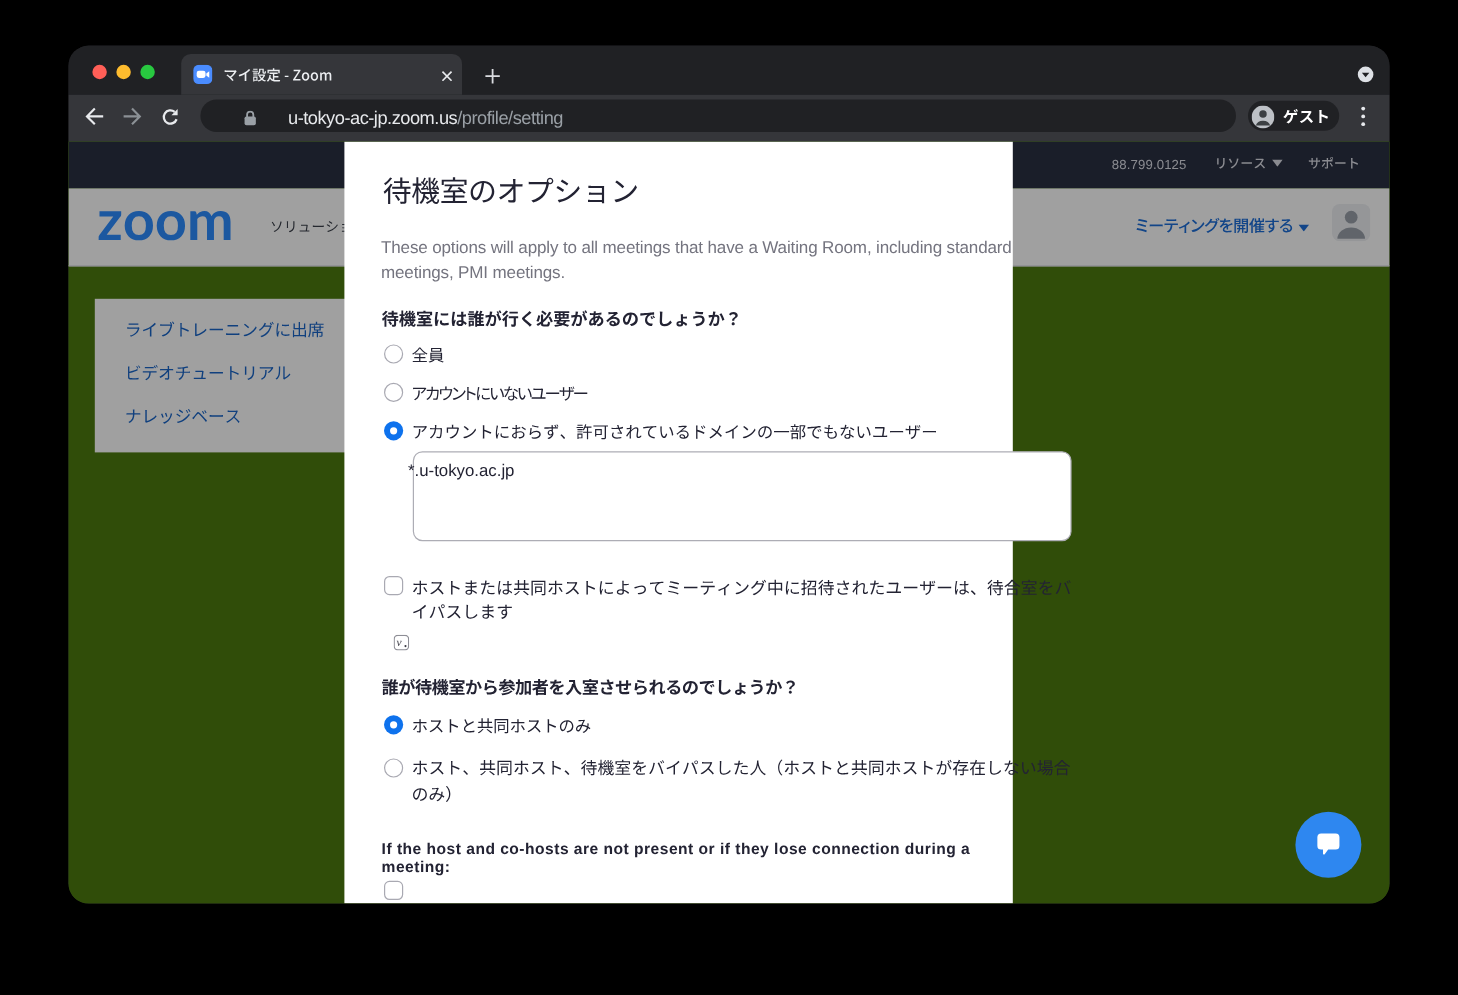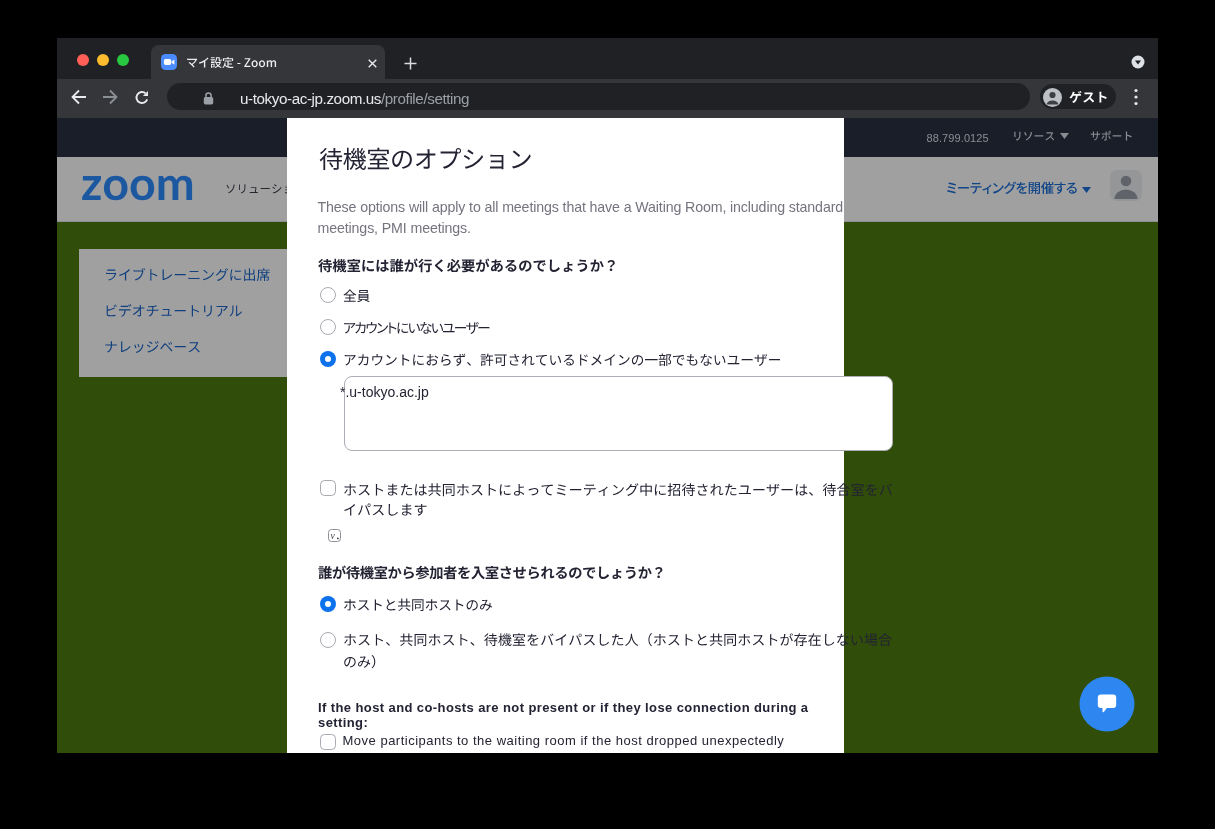--- a/index.html
+++ b/index.html
@@ -1,17 +1,17 @@
 <!DOCTYPE html>
 <html><head><meta charset="utf-8"><style>
 *{margin:0;padding:0;box-sizing:border-box}
 html,body{width:1215px;height:829px;background:#000;font-family:"Liberation Sans",sans-serif;overflow:hidden}
 .abs{position:absolute}
 </style></head><body>
-<div class="abs" style="left:57px;top:38px;width:1101px;height:715px;border-radius:0;overflow:hidden;background:#202124">
+<div class="abs" style="left:57px;top:38px;width:1101px;height:715px;border-radius:17px;overflow:hidden;background:#202124">
 
 <div class="abs" style="left:0;top:0;width:1101px;height:41px;background:#202124">
 <div class="abs" style="left:20px;top:16px;width:12px;height:12px;border-radius:50%;background:#ff5f57"></div>
 <div class="abs" style="left:40px;top:16px;width:12px;height:12px;border-radius:50%;background:#febc2e"></div>
 <div class="abs" style="left:60px;top:16px;width:12px;height:12px;border-radius:50%;background:#28c840"></div>
 <div class="abs" style="left:94px;top:7px;width:234px;height:34px;background:#35363a;border-radius:8px 8px 0 0"></div>
 <svg class="abs" style="left:104px;top:16px" width="16" height="16" viewBox="0 0 16 16">
 <rect width="16" height="16" rx="4.6" fill="#4a8cff"></rect>
 <rect x="2.9" y="4.9" width="7.4" height="6" rx="1.9" fill="#fff"></rect>
 <path d="M10.9 7.2l2.5-1.8v5.4l-2.5-1.8z" fill="#fff"></path>
@@ -146,21 +146,20 @@
 <svg style="position:absolute;left:56px;top:476.5px" width="152" height="20" viewBox="0 0 152 20">
           <path transform="translate(0,15)" fill="#232333" d="M4.7 -5.2 3.7 -5.7C3.2 -4.6 2 -2.9 1.1 -2.1L2.1 -1.5C2.8 -2.3 4.1 -4 4.7 -5.2ZM10.4 -5.7 9.5 -5.2C10.2 -4.3 11.2 -2.6 11.8 -1.5L12.8 -2.1C12.2 -3.1 11.2 -4.8 10.4 -5.7ZM1.5 -8.4V-7.3C1.9 -7.3 2.3 -7.3 2.7 -7.3H6.5V-7.2C6.5 -6.6 6.5 -1.9 6.5 -1.2C6.5 -0.8 6.3 -0.6 6 -0.6C5.6 -0.6 5 -0.7 4.4 -0.8L4.5 0.3C5.1 0.4 5.9 0.4 6.4 0.4C7.3 0.4 7.6 0 7.6 -0.7C7.6 -1.7 7.6 -6.1 7.6 -7.2V-7.3H11.2C11.6 -7.3 12 -7.3 12.4 -7.3V-8.4C12 -8.4 11.6 -8.4 11.2 -8.4H7.6V-9.8C7.6 -10.1 7.7 -10.5 7.7 -10.7H6.4C6.5 -10.5 6.5 -10.1 6.5 -9.8V-8.4H2.7C2.3 -8.4 1.9 -8.4 1.5 -8.4Z M24.6 -9.2 23.9 -9.7C23.6 -9.6 23.3 -9.6 22.8 -9.6C22.3 -9.6 18.1 -9.6 17.5 -9.6C17.1 -9.6 16.4 -9.6 16.2 -9.7V-8.4C16.3 -8.4 17.1 -8.5 17.5 -8.5C18 -8.5 22.4 -8.5 22.9 -8.5C22.5 -7.4 21.5 -5.7 20.6 -4.7C19.2 -3.1 17.2 -1.5 15 -0.6L15.8 0.3C17.9 -0.6 19.7 -2.1 21.2 -3.7C22.6 -2.5 24 -0.8 25 0.4L25.9 -0.5C25 -1.5 23.4 -3.3 21.9 -4.5C22.9 -5.8 23.8 -7.4 24.2 -8.6C24.3 -8.8 24.5 -9.1 24.6 -9.2Z M31.8 -1.2C31.8 -0.7 31.8 -0 31.7 0.4H33.0C33 -0 33 -0.8 33 -1.2L33 -5.7C34.5 -5.2 36.8 -4.3 38.3 -3.5L38.8 -4.7C37.4 -5.4 34.8 -6.4 33 -6.9V-9.2C33 -9.6 33 -10.2 33 -10.6H31.7C31.8 -10.2 31.8 -9.6 31.8 -9.2C31.8 -8 31.8 -2 31.8 -1.2Z M45 -10.7 43.9 -10.2C44.6 -8.7 45.3 -7.1 45.9 -6.0C44.5 -5 43.6 -3.8 43.6 -2.4C43.6 -0.4 45.4 0.4 48 0.4C49.7 0.4 51.3 0.2 52.3 0.0V-1.2C51.3 -0.9 49.4 -0.7 47.9 -0.7C45.8 -0.7 44.7 -1.4 44.7 -2.6C44.7 -3.6 45.5 -4.5 46.7 -5.3C48.1 -6.2 50 -7.1 50.9 -7.6C51.3 -7.8 51.6 -8 52 -8.2L51.3 -9.2C51.1 -8.9 50.8 -8.7 50.4 -8.5C49.6 -8.1 48.1 -7.4 46.9 -6.6C46.3 -7.7 45.6 -9.2 45 -10.7Z M62.4 -2.1C63.7 -1.1 65.4 0.3 66.2 1.1L67.2 0.5C66.3 -0.4 64.6 -1.7 63.3 -2.6ZM58.9 -2.6C58.1 -1.5 56.6 -0.3 55.2 0.4C55.5 0.6 55.9 0.9 56.1 1.1C57.4 0.3 59 -1 60 -2.2ZM55.6 -8.6V-7.6H58.2V-4.4H55.1V-3.4H67.5V-4.4H64.3V-7.6H67.0V-8.6H64.3V-11.4H63.2V-8.6H59.3V-11.4H58.2V-8.6ZM59.3 -4.4V-7.6H63.2V-4.4Z M71.4 -8.4V-7.5H78.4V-8.4ZM73 -5.2H76.7V-2.6H73.0ZM72.1 -6.1V-0.7H73.0V-1.7H77.6V-6.1ZM69.2 -10.8V1.1H70.2V-9.8H79.5V-0.2C79.5 0 79.4 0.1 79.2 0.1C78.9 0.1 78.2 0.1 77.3 0.1C77.5 0.4 77.6 0.8 77.7 1.1C78.8 1.1 79.5 1.1 79.9 0.9C80.4 0.8 80.5 0.4 80.5 -0.2V-10.8Z M86.3 -5.2 85.3 -5.7C84.8 -4.6 83.6 -2.9 82.7 -2.1L83.7 -1.5C84.4 -2.3 85.7 -4 86.3 -5.2ZM92 -5.7 91.1 -5.2C91.8 -4.3 92.8 -2.6 93.4 -1.5L94.4 -2.1C93.8 -3.1 92.8 -4.8 92 -5.7ZM83.1 -8.4V-7.3C83.5 -7.3 83.9 -7.3 84.3 -7.3H88.1V-7.2C88.1 -6.6 88.1 -1.9 88.1 -1.2C88.1 -0.8 87.9 -0.6 87.6 -0.6C87.2 -0.6 86.6 -0.7 86 -0.8L86.1 0.3C86.7 0.4 87.5 0.4 88 0.4C88.9 0.4 89.2 0 89.2 -0.7C89.2 -1.7 89.2 -6.1 89.2 -7.2V-7.3H92.8C93.2 -7.3 93.6 -7.3 94 -7.3V-8.4C93.6 -8.4 93.2 -8.4 92.8 -8.4H89.2V-9.8C89.2 -10.1 89.3 -10.5 89.3 -10.7H88.0C88.1 -10.5 88.1 -10.1 88.1 -9.8V-8.4H84.3C83.9 -8.4 83.5 -8.4 83.1 -8.4Z M106.2 -9.2 105.5 -9.7C105.2 -9.6 104.9 -9.6 104.4 -9.6C103.9 -9.6 99.7 -9.6 99.1 -9.6C98.7 -9.6 98 -9.6 97.8 -9.7V-8.4C97.9 -8.4 98.7 -8.5 99.1 -8.5C99.6 -8.5 104 -8.5 104.5 -8.5C104.1 -7.4 103.1 -5.7 102.2 -4.7C100.8 -3.1 98.8 -1.5 96.6 -0.6L97.4 0.3C99.5 -0.6 101.3 -2.1 102.8 -3.7C104.2 -2.5 105.6 -0.8 106.6 0.4L107.5 -0.5C106.6 -1.5 105 -3.3 103.5 -4.5C104.5 -5.8 105.4 -7.4 105.8 -8.6C105.9 -8.8 106.1 -9.1 106.2 -9.2Z M113.4 -1.2C113.4 -0.7 113.4 -0 113.3 0.4H114.6C114.6 -0 114.6 -0.8 114.6 -1.2L114.6 -5.7C116.1 -5.2 118.4 -4.3 119.9 -3.5L120.4 -4.7C119 -5.4 116.4 -6.4 114.6 -6.9V-9.2C114.6 -9.6 114.6 -10.2 114.6 -10.6H113.3C113.4 -10.2 113.4 -9.6 113.4 -9.2C113.4 -8 113.4 -2 113.4 -1.2Z M128.9 -8.8C128.8 -7.5 128.5 -6.2 128.2 -5.1C127.5 -2.8 126.7 -1.9 126.1 -1.9C125.5 -1.9 124.7 -2.6 124.7 -4.4C124.7 -6.2 126.3 -8.5 128.9 -8.8ZM130.1 -8.8C132.4 -8.6 133.7 -6.9 133.7 -4.8C133.7 -2.5 132 -1.2 130.2 -0.8C129.9 -0.7 129.5 -0.6 129.1 -0.6L129.7 0.4C132.9 0 134.8 -1.9 134.8 -4.8C134.8 -7.6 132.8 -9.8 129.6 -9.8C126.2 -9.8 123.6 -7.2 123.6 -4.3C123.6 -2 124.8 -0.6 126 -0.6C127.3 -0.6 128.4 -2 129.2 -4.9C129.6 -6.1 129.9 -7.5 130.1 -8.8Z M147.6 -7 146.5 -7.2C146.5 -6.8 146.5 -6.3 146.5 -5.9C146.5 -5.6 146.5 -5.2 146.4 -4.9C145.3 -5.4 144 -5.8 142.6 -6.0C143.2 -7.3 143.8 -8.7 144.2 -9.3C144.3 -9.4 144.4 -9.6 144.5 -9.7L143.9 -10.3C143.7 -10.2 143.4 -10.2 143.2 -10.1C142.6 -10.1 140.8 -10 140.1 -10.0C139.8 -10 139.4 -10 139.1 -10.0L139.1 -8.9C139.4 -9 139.8 -9 140.1 -9.0C140.8 -9.1 142.4 -9.1 143 -9.2C142.5 -8.3 142 -7.1 141.5 -6.0C138.8 -6 137 -4.4 137 -2.4C137 -1.2 137.8 -0.5 138.8 -0.5C139.5 -0.5 140 -0.8 140.5 -1.5C141 -2.2 141.7 -3.8 142.2 -5.1C143.6 -4.9 145 -4.4 146.1 -3.8C145.7 -2.3 144.7 -0.8 142.5 0.1L143.5 0.8C145.4 -0.2 146.5 -1.5 147.1 -3.2C147.6 -2.9 148.1 -2.5 148.5 -2.2L149 -3.3C148.5 -3.7 148 -4 147.3 -4.4C147.5 -5.2 147.6 -6.1 147.6 -7.0ZM141.1 -5.1C140.6 -4 140.1 -2.7 139.6 -2.1C139.3 -1.7 139.1 -1.6 138.8 -1.6C138.4 -1.6 138 -1.9 138 -2.5C138 -3.7 139.1 -4.9 141.1 -5.1Z"></path>
         </svg>
 <div class="abs" style="left:33px;top:513.6px;width:16px;height:16px;border-radius:50%;border:1px solid #a9a9b2;background:#fff"></div>
 <svg style="position:absolute;left:56px;top:512.4px" width="552" height="20" viewBox="0 0 552 20">
           <path transform="translate(0,15)" fill="#232333" d="M4.8 -5.3 3.8 -5.8C3.3 -4.7 2.1 -3 1.1 -2.1L2.1 -1.5C2.9 -2.3 4.2 -4.1 4.8 -5.3ZM10.6 -5.8 9.7 -5.3C10.4 -4.4 11.5 -2.7 12 -1.6L13.1 -2.1C12.5 -3.1 11.4 -4.9 10.6 -5.8ZM1.6 -8.6V-7.4C1.9 -7.5 2.3 -7.5 2.8 -7.5H6.7V-7.4C6.7 -6.7 6.7 -1.9 6.7 -1.2C6.7 -0.8 6.5 -0.6 6.1 -0.6C5.7 -0.6 5.1 -0.7 4.5 -0.8L4.6 0.3C5.2 0.4 6 0.4 6.6 0.4C7.4 0.4 7.8 0 7.8 -0.7C7.8 -1.7 7.8 -6.2 7.8 -7.4V-7.5H11.5C11.8 -7.5 12.2 -7.5 12.6 -7.4V-8.6C12.3 -8.6 11.8 -8.5 11.5 -8.5H7.8V-10.0C7.8 -10.3 7.8 -10.8 7.9 -11.0H6.6C6.6 -10.8 6.7 -10.3 6.7 -10.0V-8.5H2.8C2.3 -8.5 2 -8.6 1.6 -8.6Z M25.3 -9.4 24.6 -9.9C24.3 -9.8 24 -9.8 23.5 -9.8C23 -9.8 18.7 -9.8 18.1 -9.8C17.7 -9.8 16.9 -9.9 16.7 -9.9V-8.6C16.9 -8.6 17.6 -8.7 18.1 -8.7C18.6 -8.7 23.1 -8.7 23.6 -8.7C23.2 -7.5 22.2 -5.9 21.2 -4.8C19.8 -3.2 17.7 -1.5 15.5 -0.6L16.4 0.3C18.4 -0.6 20.3 -2.2 21.8 -3.8C23.3 -2.5 24.7 -0.9 25.7 0.4L26.7 -0.5C25.8 -1.6 24 -3.4 22.6 -4.6C23.6 -5.9 24.5 -7.5 24.9 -8.8C25 -8.9 25.2 -9.3 25.3 -9.4Z M32.9 -1.2C32.9 -0.7 32.9 -0 32.8 0.4H34.1C34.1 -0 34.1 -0.8 34.1 -1.2L34 -5.9C35.6 -5.4 38 -4.4 39.5 -3.6L40 -4.8C38.5 -5.5 35.9 -6.5 34 -7.1V-9.4C34 -9.8 34.1 -10.4 34.1 -10.8H32.8C32.9 -10.4 32.9 -9.8 32.9 -9.4C32.9 -8.2 32.9 -2 32.9 -1.2Z M46.1 0.8 47 -0.0C46.1 -1.1 44.9 -2.3 43.9 -3.1L43 -2.3C44 -1.5 45.2 -0.3 46.1 0.8Z M64.5 -2.1C65.9 -1.1 67.6 0.3 68.4 1.1L69.4 0.5C68.5 -0.4 66.8 -1.7 65.5 -2.6ZM60.9 -2.6C60.1 -1.6 58.6 -0.4 57.2 0.4C57.4 0.6 57.8 0.9 58 1.1C59.4 0.3 61 -1 62 -2.2ZM57.6 -8.8V-7.8H60.2V-4.5H57.0V-3.4H69.7V-4.5H66.4V-7.8H69.2V-8.8H66.4V-11.6H65.3V-8.8H61.3V-11.6H60.2V-8.8ZM61.3 -4.5V-7.8H65.3V-4.5Z M73.9 -8.6V-7.7H81.0V-8.6ZM75.6 -5.3H79.2V-2.6H75.6ZM74.6 -6.2V-0.7H75.6V-1.7H80.2V-6.2ZM71.6 -11.0V1.1H72.7V-10.0H82.2V-0.2C82.2 0 82.1 0.1 81.8 0.1C81.6 0.1 80.8 0.1 79.9 0.1C80.1 0.4 80.2 0.9 80.3 1.1C81.5 1.1 82.2 1.1 82.6 0.9C83 0.8 83.2 0.4 83.2 -0.2V-11.0Z M89.3 -5.3 88.3 -5.8C87.7 -4.7 86.6 -3 85.6 -2.1L86.6 -1.5C87.4 -2.3 88.7 -4.1 89.3 -5.3ZM95.1 -5.8 94.2 -5.3C94.9 -4.4 96 -2.7 96.5 -1.6L97.5 -2.1C97 -3.1 95.9 -4.9 95.1 -5.8ZM86 -8.6V-7.4C86.4 -7.5 86.8 -7.5 87.3 -7.5H91.1V-7.4C91.1 -6.7 91.1 -1.9 91.1 -1.2C91.1 -0.8 91 -0.6 90.6 -0.6C90.2 -0.6 89.6 -0.7 89 -0.8L89.1 0.3C89.6 0.4 90.5 0.4 91.1 0.4C91.9 0.4 92.3 0 92.3 -0.7C92.3 -1.7 92.3 -6.2 92.3 -7.4V-7.5H96.0C96.3 -7.5 96.7 -7.5 97.1 -7.4V-8.6C96.8 -8.6 96.3 -8.5 96 -8.5H92.3V-10.0C92.3 -10.3 92.3 -10.8 92.3 -11.0H91.0C91.1 -10.8 91.1 -10.3 91.1 -10.0V-8.5H87.2C86.8 -8.5 86.4 -8.6 86 -8.6Z M109.8 -9.4 109 -9.9C108.8 -9.8 108.5 -9.8 108 -9.8C107.5 -9.8 103.2 -9.8 102.6 -9.8C102.2 -9.8 101.4 -9.9 101.2 -9.9V-8.6C101.3 -8.6 102.1 -8.7 102.6 -8.7C103.1 -8.7 107.5 -8.7 108.1 -8.7C107.7 -7.5 106.7 -5.9 105.7 -4.8C104.3 -3.2 102.2 -1.5 100 -0.6L100.9 0.3C102.9 -0.6 104.8 -2.2 106.3 -3.8C107.7 -2.5 109.2 -0.9 110.2 0.4L111.1 -0.5C110.2 -1.6 108.5 -3.4 107.1 -4.6C108.1 -5.9 108.9 -7.5 109.4 -8.8C109.5 -8.9 109.7 -9.3 109.8 -9.4Z M117.4 -1.2C117.4 -0.7 117.3 -0 117.3 0.4H118.6C118.6 -0 118.5 -0.8 118.5 -1.2L118.5 -5.9C120.1 -5.4 122.5 -4.4 124 -3.6L124.5 -4.8C123 -5.5 120.4 -6.5 118.5 -7.1V-9.4C118.5 -9.8 118.6 -10.4 118.6 -10.8H117.2C117.3 -10.4 117.4 -9.8 117.4 -9.4C117.4 -8.2 117.4 -2 117.4 -1.2Z M130.5 0.8 131.5 -0.0C130.6 -1.1 129.4 -2.3 128.4 -3.1L127.4 -2.3C128.4 -1.5 129.6 -0.3 130.5 0.8Z M146.6 -2.9C147.3 -2.1 148 -1.1 148.3 -0.4L149.2 -0.9C148.9 -1.6 148.1 -2.6 147.5 -3.3ZM144.4 -11.7C143.8 -10.7 142.5 -9.6 141.4 -8.8C141.6 -8.6 141.9 -8.2 142 -8.0C143.2 -8.8 144.5 -10.1 145.4 -11.3ZM149.3 -11.7V-9.9H146.2V-9.0H149.3V-7.2H145.4V-6.2H151.3V-4.7H145.5V-3.7H151.3V-0.2C151.3 0 151.2 0.1 151 0.1C150.7 0.1 150 0.1 149.1 0.1C149.3 0.4 149.4 0.8 149.5 1.1C150.6 1.1 151.3 1.1 151.7 0.9C152.2 0.8 152.3 0.5 152.3 -0.2V-3.7H154.2V-4.7H152.3V-6.2H154.3V-7.2H150.3V-9.0H153.5V-9.9H150.3V-11.7ZM144.6 -8.6C143.8 -7.2 142.5 -5.8 141.2 -4.8C141.4 -4.6 141.7 -4 141.8 -3.8C142.3 -4.2 142.9 -4.8 143.4 -5.3V1.1H144.4V-6.6C144.8 -7.1 145.2 -7.7 145.5 -8.3Z M157.4 -11.8V-8.7H155.6V-7.7H157.3C156.9 -5.8 156.1 -3.6 155.3 -2.5C155.5 -2.2 155.7 -1.8 155.8 -1.6C156.4 -2.5 157 -3.9 157.4 -5.4V1.1H158.3V-5.9C158.7 -5.2 159.1 -4.4 159.3 -3.9L159.8 -4.5V-3.7H160.8C160.6 -2.1 160.2 -0.5 159 0.4C159.2 0.5 159.5 0.9 159.6 1.1C160.6 0.3 161.2 -0.8 161.4 -2.0C162 -1.6 162.6 -1.2 163 -0.8L163.6 -1.6C163.1 -1.9 162.3 -2.5 161.6 -2.9L161.7 -3.7H163.9C164.1 -2.7 164.3 -1.8 164.6 -1.1C163.9 -0.5 163 0.1 162 0.4C162.2 0.6 162.4 0.9 162.6 1.1C163.4 0.7 164.3 0.3 165 -0.3C165.5 0.6 166.2 1.1 167 1.1C168 1.1 168.3 0.7 168.5 -0.9C168.2 -1 167.9 -1.2 167.7 -1.4C167.6 -0.1 167.5 0.2 167.1 0.2C166.6 0.2 166.1 -0.2 165.7 -0.9C166.4 -1.6 166.9 -2.3 167.4 -3.2L166.4 -3.5C166.2 -2.9 165.8 -2.3 165.3 -1.8C165.1 -2.4 165 -3 164.8 -3.7H168.3V-4.6H167.1L167.4 -4.9C167.1 -5.2 166.4 -5.6 165.9 -5.9L165.4 -5.4C165.8 -5.2 166.3 -4.9 166.6 -4.6H164.7C164.4 -6.6 164.2 -9 164.2 -11.7H163.3C163.3 -9.1 163.4 -6.7 163.8 -4.6H159.8L159.9 -4.7C159.7 -5.1 158.7 -6.7 158.3 -7.1V-7.7H159.9V-8.7H158.3V-11.8ZM167.1 -10.2C166.9 -9.7 166.6 -9.2 166.2 -8.6C166.1 -8.8 165.8 -9 165.6 -9.2C166 -9.8 166.4 -10.6 166.8 -11.3L165.9 -11.6C165.7 -11 165.4 -10.2 165.1 -9.6L164.8 -9.9L164.3 -9.3C164.8 -8.9 165.5 -8.3 165.8 -7.9C165.5 -7.4 165.2 -7 165 -6.7L164.5 -6.7L164.7 -5.8L167.6 -6.1C167.7 -5.9 167.7 -5.7 167.8 -5.5L168.5 -5.9C168.3 -6.4 168 -7.2 167.6 -7.9L166.9 -7.6C167.1 -7.4 167.2 -7.1 167.3 -6.8L165.9 -6.7C166.5 -7.6 167.3 -8.9 167.9 -9.9ZM162.4 -10.2C162.1 -9.7 161.8 -9.2 161.5 -8.6C161.3 -8.8 161.1 -9 160.9 -9.2C161.2 -9.8 161.7 -10.6 162 -11.3L161.2 -11.6C161 -11.1 160.7 -10.3 160.4 -9.6L160 -9.9L159.6 -9.3C160.1 -8.9 160.7 -8.3 161.1 -7.9C160.7 -7.4 160.4 -6.9 160.1 -6.5L159.6 -6.5L159.8 -5.7L162.6 -5.9L162.7 -5.4L163.4 -5.7C163.4 -6.3 163 -7.1 162.7 -7.8L162 -7.5C162.1 -7.3 162.3 -7 162.4 -6.7L161 -6.6C161.7 -7.5 162.5 -8.8 163.1 -9.9Z M177.6 -6.6C178 -6.3 178.5 -5.9 179 -5.5L173.9 -5.4C174.3 -6 174.8 -6.7 175.2 -7.4H180.7V-8.3H171.4V-7.4H174.0C173.6 -6.7 173.2 -6 172.8 -5.4L170.8 -5.3L170.9 -4.4L175.4 -4.5V-2.9H171.1V-2.0H175.4V-0.2H169.8V0.7H182.2V-0.2H176.5V-2.0H181.0V-2.9H176.5V-4.5L180 -4.7C180.3 -4.4 180.6 -4.1 180.8 -3.8L181.6 -4.4C180.9 -5.2 179.5 -6.3 178.3 -7.1ZM169.9 -10.7V-8.1H171.0V-9.7H181.0V-8.1H182.0V-10.7H176.5V-11.8H175.4V-10.7Z M195.4 -6.2 194.9 -7.2C194.5 -7 194.2 -6.9 193.8 -6.7C193.1 -6.3 192.2 -6 191.2 -5.5C191 -6.4 190.3 -6.8 189.4 -6.8C188.8 -6.8 188 -6.6 187.4 -6.3C187.9 -6.9 188.4 -7.7 188.7 -8.5C190.2 -8.5 191.9 -8.6 193.3 -8.8L193.3 -9.9C192 -9.6 190.5 -9.5 189.1 -9.5C189.3 -10.1 189.4 -10.7 189.5 -11.1L188.3 -11.2C188.3 -10.7 188.2 -10 188 -9.4L187.1 -9.4C186.4 -9.4 185.4 -9.5 184.7 -9.6V-8.5C185.5 -8.5 186.4 -8.4 187 -8.4H187.6C187.1 -7.3 186.1 -5.9 184.4 -4.1L185.3 -3.4C185.8 -4 186.2 -4.5 186.6 -4.9C187.2 -5.5 188.1 -5.9 189 -5.9C189.6 -5.9 190.1 -5.7 190.3 -5.1C188.6 -4.2 187 -3.2 187 -1.5C187 0.2 188.6 0.6 190.6 0.6C191.8 0.6 193.4 0.5 194.4 0.4L194.5 -0.7C193.2 -0.5 191.7 -0.4 190.6 -0.4C189.2 -0.4 188.1 -0.6 188.1 -1.7C188.1 -2.6 189 -3.3 190.3 -4.0C190.3 -3.3 190.3 -2.4 190.3 -1.8H191.3L191.3 -4.5C192.4 -5 193.4 -5.4 194.1 -5.7C194.5 -5.9 195 -6.1 195.4 -6.2Z M207.8 -10.9 207.1 -10.6C207.5 -10.1 207.9 -9.2 208.2 -8.7L209 -9.0C208.7 -9.6 208.2 -10.4 207.8 -10.9ZM209.4 -11.5 208.6 -11.2C209 -10.6 209.5 -9.8 209.8 -9.2L210.5 -9.6C210.3 -10.1 209.7 -11 209.4 -11.5ZM200.2 -4.2C199.7 -3 198.9 -1.6 198 -0.4L199.2 0.1C200 -1 200.7 -2.5 201.3 -3.8C201.9 -5.2 202.3 -7.3 202.5 -8.1C202.6 -8.4 202.7 -8.8 202.8 -9.1L201.5 -9.4C201.4 -7.8 200.8 -5.7 200.2 -4.2ZM207.1 -4.7C207.6 -3.2 208.3 -1.4 208.6 0.1L209.9 -0.3C209.5 -1.6 208.8 -3.7 208.2 -5.1C207.6 -6.6 206.7 -8.5 206.2 -9.5L205 -9.2C205.6 -8.1 206.5 -6.2 207.1 -4.7Z M212.4 -5.1 213 -4.0C214.9 -4.6 216.8 -5.4 218.3 -6.2V-1.1C218.3 -0.5 218.3 0.2 218.2 0.4H219.6C219.5 0.2 219.5 -0.5 219.5 -1.1V-7.0C220.9 -7.9 222.2 -9 223.3 -10.1L222.3 -11.0C221.4 -9.8 220 -8.6 218.5 -7.7C217 -6.7 214.8 -5.7 212.4 -5.1Z M236.2 -9.8C236.2 -10.3 236.6 -10.7 237.2 -10.7C237.7 -10.7 238.1 -10.3 238.1 -9.8C238.1 -9.3 237.7 -8.8 237.2 -8.8C236.6 -8.8 236.2 -9.3 236.2 -9.8ZM235.6 -9.8C235.6 -8.9 236.3 -8.2 237.2 -8.2C238 -8.2 238.7 -8.9 238.7 -9.8C238.7 -10.6 238 -11.3 237.2 -11.3C236.3 -11.3 235.6 -10.6 235.6 -9.8ZM228.3 -4.2C227.8 -3 227.1 -1.6 226.2 -0.4L227.4 0.1C228.2 -1 228.9 -2.5 229.4 -3.8C230 -5.2 230.5 -7.3 230.7 -8.1C230.8 -8.4 230.9 -8.8 231 -9.1L229.7 -9.4C229.5 -7.8 228.9 -5.7 228.3 -4.2ZM235.2 -4.7C235.8 -3.2 236.5 -1.4 236.8 0.1L238 -0.3C237.7 -1.6 236.9 -3.7 236.4 -5.1C235.8 -6.6 234.9 -8.5 234.3 -9.5L233.2 -9.2C233.8 -8.1 234.7 -6.2 235.2 -4.7Z M250.6 -9.4 249.8 -9.9C249.6 -9.8 249.3 -9.8 248.8 -9.8C248.3 -9.8 244 -9.8 243.4 -9.8C243 -9.8 242.2 -9.9 242 -9.9V-8.6C242.1 -8.6 242.9 -8.7 243.4 -8.7C243.9 -8.7 248.3 -8.7 248.9 -8.7C248.5 -7.5 247.5 -5.9 246.5 -4.8C245.1 -3.2 243 -1.5 240.8 -0.6L241.7 0.3C243.7 -0.6 245.6 -2.2 247.1 -3.8C248.5 -2.5 250 -0.9 251 0.4L251.9 -0.5C251 -1.6 249.3 -3.4 247.9 -4.6C248.9 -5.9 249.7 -7.5 250.2 -8.8C250.3 -8.9 250.5 -9.3 250.6 -9.4Z M258.2 -10.9 256.8 -10.9C256.9 -10.5 256.9 -10 256.9 -9.5C256.9 -8 256.8 -4.5 256.8 -2.4C256.8 -0.1 258.1 0.7 260.2 0.7C263.2 0.7 265 -1.1 266 -2.4L265.2 -3.3C264.2 -1.9 262.8 -0.4 260.2 -0.4C258.9 -0.4 257.9 -1 257.9 -2.5C257.9 -4.6 258 -7.9 258.1 -9.5C258.1 -10 258.1 -10.4 258.2 -10.9Z M275 -6.7V-5.7C275.9 -5.8 276.8 -5.9 277.6 -5.9C278.5 -5.9 279.3 -5.8 280 -5.7L280 -6.7C279.3 -6.8 278.4 -6.9 277.6 -6.9C276.7 -6.9 275.8 -6.8 275 -6.7ZM275.3 -3.3 274.3 -3.4C274.2 -2.9 274.1 -2.3 274.1 -1.8C274.1 -0.4 275.3 0.3 277.5 0.3C278.5 0.3 279.4 0.2 280.2 0.1L280.2 -1.1C279.4 -0.9 278.4 -0.8 277.5 -0.8C275.5 -0.8 275.1 -1.4 275.1 -2.1C275.1 -2.5 275.2 -2.9 275.3 -3.3ZM270.6 -8.7C270.1 -8.7 269.6 -8.7 268.9 -8.8L269 -7.7C269.5 -7.7 270 -7.6 270.6 -7.6C271 -7.6 271.4 -7.6 271.9 -7.7C271.8 -7.2 271.7 -6.6 271.5 -6.2C271 -4.2 270 -1.4 269.2 0.1L270.4 0.5C271.1 -1 272.1 -3.9 272.6 -5.9C272.8 -6.5 272.9 -7.2 273 -7.8C274 -7.9 275 -8.1 275.9 -8.3V-9.4C275.1 -9.1 274.2 -9 273.3 -8.9L273.5 -9.9C273.5 -10.2 273.6 -10.7 273.7 -11.0L272.4 -11.1C272.4 -10.8 272.4 -10.4 272.3 -10.0C272.3 -9.7 272.2 -9.2 272.1 -8.8C271.6 -8.7 271.1 -8.7 270.6 -8.7Z M287.9 -11.3C287.8 -9.5 287.8 -2.7 282.1 0.2C282.4 0.4 282.7 0.7 282.9 1.0C286.5 -0.9 287.9 -4.3 288.5 -7.2C289.2 -4.3 290.8 -0.7 294.4 1.0C294.6 0.7 294.9 0.4 295.2 0.1C289.9 -2.3 289.1 -8.9 289 -10.7L289 -11.3Z M305.4 -5.3C305.4 -2.6 306.5 -0.4 308.2 1.3L309 0.9C307.4 -0.8 306.4 -2.8 306.4 -5.3C306.4 -7.8 307.4 -9.9 309 -11.6L308.2 -12.0C306.5 -10.3 305.4 -8.1 305.4 -5.3Z M314.5 -5.3 313.6 -5.8C313 -4.7 311.8 -3 310.9 -2.1L311.9 -1.5C312.7 -2.3 314 -4.1 314.5 -5.3ZM320.4 -5.8 319.4 -5.3C320.2 -4.4 321.2 -2.7 321.8 -1.6L322.8 -2.1C322.3 -3.1 321.2 -4.9 320.4 -5.8ZM311.3 -8.6V-7.4C311.7 -7.5 312.1 -7.5 312.5 -7.5H316.4V-7.4C316.4 -6.7 316.4 -1.9 316.4 -1.2C316.4 -0.8 316.2 -0.6 315.9 -0.6C315.5 -0.6 314.9 -0.7 314.3 -0.8L314.4 0.3C314.9 0.4 315.8 0.4 316.3 0.4C317.2 0.4 317.5 0 317.5 -0.7C317.5 -1.7 317.5 -6.2 317.5 -7.4V-7.5H321.3C321.6 -7.5 322 -7.5 322.4 -7.4V-8.6C322 -8.6 321.6 -8.5 321.2 -8.5H317.5V-10.0C317.5 -10.3 317.6 -10.8 317.6 -11.0H316.3C316.4 -10.8 316.4 -10.3 316.4 -10.0V-8.5H312.5C312.1 -8.5 311.7 -8.6 311.3 -8.6Z M335 -9.4 334.3 -9.9C334.1 -9.8 333.7 -9.8 333.3 -9.8C332.8 -9.8 328.4 -9.8 327.9 -9.8C327.5 -9.8 326.7 -9.9 326.5 -9.9V-8.6C326.6 -8.6 327.4 -8.7 327.9 -8.7C328.4 -8.7 332.8 -8.7 333.3 -8.7C333 -7.5 332 -5.9 331 -4.8C329.6 -3.2 327.5 -1.5 325.2 -0.6L326.1 0.3C328.2 -0.6 330.1 -2.2 331.6 -3.8C333 -2.5 334.5 -0.9 335.4 0.4L336.4 -0.5C335.5 -1.6 333.8 -3.4 332.3 -4.6C333.3 -5.9 334.2 -7.5 334.7 -8.8C334.8 -8.9 335 -9.3 335 -9.4Z M342.6 -1.2C342.6 -0.7 342.6 -0 342.5 0.4H343.9C343.8 -0 343.8 -0.8 343.8 -1.2L343.8 -5.9C345.4 -5.4 347.8 -4.4 349.3 -3.6L349.8 -4.8C348.3 -5.5 345.6 -6.5 343.8 -7.1V-9.4C343.8 -9.8 343.9 -10.4 343.9 -10.8H342.5C342.6 -10.4 342.6 -9.8 342.6 -9.4C342.6 -8.2 342.6 -2 342.6 -1.2Z M356.3 -10.9 355.2 -10.4C355.9 -8.9 356.6 -7.3 357.2 -6.1C355.7 -5.1 354.8 -3.9 354.8 -2.5C354.8 -0.4 356.7 0.4 359.4 0.4C361.1 0.4 362.7 0.2 363.8 0.0V-1.2C362.7 -0.9 360.8 -0.7 359.3 -0.7C357.1 -0.7 356 -1.5 356 -2.6C356 -3.7 356.8 -4.6 358.1 -5.4C359.4 -6.4 361.4 -7.3 362.3 -7.8C362.7 -8 363.1 -8.2 363.4 -8.4L362.8 -9.4C362.5 -9.1 362.2 -8.9 361.8 -8.7C361 -8.3 359.5 -7.5 358.2 -6.7C357.6 -7.8 356.9 -9.4 356.3 -10.9Z M374.3 -2.1C375.6 -1.1 377.3 0.3 378.2 1.1L379.2 0.5C378.3 -0.4 376.5 -1.7 375.2 -2.6ZM370.7 -2.6C369.9 -1.6 368.3 -0.4 366.9 0.4C367.2 0.6 367.6 0.9 367.8 1.1C369.2 0.3 370.8 -1 371.8 -2.2ZM367.3 -8.8V-7.8H370.0V-4.5H366.8V-3.4H379.5V-4.5H376.2V-7.8H379.0V-8.8H376.2V-11.6H375.1V-8.8H371.1V-11.6H370.0V-8.8ZM371.1 -4.5V-7.8H375.1V-4.5Z M383.6 -8.6V-7.7H390.7V-8.6ZM385.3 -5.3H389.0V-2.6H385.3ZM384.3 -6.2V-0.7H385.3V-1.7H390.0V-6.2ZM381.4 -11.0V1.1H382.4V-10.0H391.9V-0.2C391.9 0 391.8 0.1 391.6 0.1C391.3 0.1 390.5 0.1 389.7 0.1C389.8 0.4 390 0.9 390 1.1C391.2 1.1 391.9 1.1 392.4 0.9C392.8 0.8 393 0.4 393 -0.2V-11.0Z M399 -5.3 398 -5.8C397.5 -4.7 396.3 -3 395.4 -2.1L396.3 -1.5C397.1 -2.3 398.4 -4.1 399 -5.3ZM404.9 -5.8 403.9 -5.3C404.7 -4.4 405.7 -2.7 406.3 -1.6L407.3 -2.1C406.7 -3.1 405.6 -4.9 404.9 -5.8ZM395.8 -8.6V-7.4C396.2 -7.5 396.6 -7.5 397 -7.5H400.9V-7.4C400.9 -6.7 400.9 -1.9 400.9 -1.2C400.9 -0.8 400.7 -0.6 400.3 -0.6C400 -0.6 399.3 -0.7 398.7 -0.8L398.8 0.3C399.4 0.4 400.2 0.4 400.8 0.4C401.7 0.4 402 0 402 -0.7C402 -1.7 402 -6.2 402 -7.4V-7.5H405.7C406.1 -7.5 406.5 -7.5 406.9 -7.4V-8.6C406.5 -8.6 406.1 -8.5 405.7 -8.5H402.0V-10.0C402 -10.3 402.1 -10.8 402.1 -11.0H400.8C400.8 -10.8 400.9 -10.3 400.9 -10.0V-8.5H397.0C396.5 -8.5 396.2 -8.6 395.8 -8.6Z M419.5 -9.4 418.8 -9.9C418.6 -9.8 418.2 -9.8 417.8 -9.8C417.2 -9.8 412.9 -9.8 412.4 -9.8C411.9 -9.8 411.1 -9.9 410.9 -9.9V-8.6C411.1 -8.6 411.9 -8.7 412.4 -8.7C412.8 -8.7 417.3 -8.7 417.8 -8.7C417.5 -7.5 416.4 -5.9 415.5 -4.8C414 -3.2 412 -1.5 409.7 -0.6L410.6 0.3C412.7 -0.6 414.6 -2.2 416.1 -3.8C417.5 -2.5 419 -0.9 419.9 0.4L420.9 -0.5C420 -1.6 418.3 -3.4 416.8 -4.6C417.8 -5.9 418.7 -7.5 419.2 -8.8C419.3 -8.9 419.4 -9.3 419.5 -9.4Z M427.1 -1.2C427.1 -0.7 427.1 -0 427 0.4H428.4C428.3 -0 428.3 -0.8 428.3 -1.2L428.3 -5.9C429.8 -5.4 432.3 -4.4 433.8 -3.6L434.3 -4.8C432.8 -5.5 430.1 -6.5 428.3 -7.1V-9.4C428.3 -9.8 428.3 -10.4 428.4 -10.8H427.0C427.1 -10.4 427.1 -9.8 427.1 -9.4C427.1 -8.2 427.1 -2 427.1 -1.2Z M447.2 -9.3 446.2 -8.8C447.2 -7.6 448.3 -5.2 448.7 -3.8L449.8 -4.3C449.3 -5.6 448.1 -8.1 447.2 -9.3ZM447.4 -11.3 446.6 -11.0C447 -10.4 447.5 -9.6 447.8 -9.0L448.5 -9.4C448.3 -9.9 447.7 -10.8 447.4 -11.3ZM448.9 -11.8 448.2 -11.5C448.6 -11 449.1 -10.2 449.4 -9.6L450.1 -9.9C449.8 -10.5 449.3 -11.3 448.9 -11.8ZM437.4 -7.8 437.5 -6.6C437.9 -6.7 438.4 -6.7 438.8 -6.8L440.5 -6.9C440.1 -5.1 439 -1.9 437.6 0.0L438.7 0.5C440.2 -1.9 441.2 -5.1 441.7 -7.1C442.3 -7.1 442.8 -7.2 443.2 -7.2C444.1 -7.2 444.7 -6.9 444.7 -5.6C444.7 -4.1 444.4 -2.3 444 -1.4C443.7 -0.7 443.3 -0.6 442.8 -0.6C442.4 -0.6 441.6 -0.7 441.1 -0.9L441.2 0.3C441.7 0.4 442.3 0.4 442.9 0.4C443.8 0.4 444.5 0.2 444.9 -0.7C445.5 -1.9 445.7 -4.1 445.7 -5.8C445.7 -7.7 444.7 -8.1 443.5 -8.1C443.1 -8.1 442.6 -8.1 441.9 -8.1L442.3 -10.0C442.3 -10.3 442.4 -10.6 442.4 -10.9L441.1 -11.0C441.1 -10.1 441 -9 440.8 -8.0C439.9 -7.9 439.1 -7.8 438.6 -7.8C438.2 -7.8 437.8 -7.8 437.4 -7.8Z M459.2 -5.0V-3.7H455.2V-2.7H459.2V-0.1C459.2 0.1 459.1 0.1 458.9 0.1C458.6 0.1 457.8 0.1 456.8 0.1C457 0.4 457.1 0.8 457.2 1.1C458.4 1.1 459.2 1.1 459.6 1.0C460.1 0.8 460.2 0.5 460.2 -0.1V-2.7H464.0V-3.7H460.2V-4.4C461.2 -5.1 462.3 -6 463.1 -6.9L462.4 -7.4L462.2 -7.4H456.4V-6.4H461.3C460.8 -5.9 460.2 -5.4 459.6 -5.0ZM455.9 -11.8C455.8 -11.2 455.6 -10.5 455.3 -9.9H451.4V-8.9H454.9C454 -7 452.7 -5.2 451 -4.0C451.2 -3.7 451.4 -3.3 451.6 -3.0C452.2 -3.4 452.7 -3.9 453.2 -4.4V1.1H454.3V-5.7C455 -6.7 455.6 -7.8 456.1 -8.9H463.7V-9.9H456.5C456.7 -10.4 456.9 -11 457.1 -11.5Z M470.1 -11.8C469.9 -11 469.7 -10.3 469.4 -9.6H465.5V-8.6H468.9C468 -6.8 466.8 -5.1 465.2 -4.0C465.3 -3.8 465.6 -3.3 465.7 -3.0C466.3 -3.5 466.9 -3.9 467.3 -4.5V1.1H468.4V-5.7C469 -6.6 469.6 -7.6 470.1 -8.6H477.8V-9.6H470.5C470.8 -10.2 471 -10.9 471.2 -11.5ZM473 -7.9V-5.2H469.9V-4.2H473.0V-0.2H469.3V0.8H477.8V-0.2H474.1V-4.2H477.2V-5.2H474.1V-7.9Z M483.5 -10.9 482.1 -10.9C482.1 -10.5 482.2 -10 482.2 -9.5C482.2 -8 482 -4.5 482 -2.4C482 -0.1 483.4 0.7 485.4 0.7C488.5 0.7 490.3 -1.1 491.3 -2.4L490.5 -3.3C489.5 -1.9 488 -0.4 485.5 -0.4C484.2 -0.4 483.2 -1 483.2 -2.5C483.2 -4.6 483.3 -7.9 483.4 -9.5C483.4 -10 483.4 -10.4 483.5 -10.9Z M505.2 -6.4 505.8 -7.3C505.2 -7.8 503.6 -8.8 502.6 -9.2L502 -8.3C502.9 -7.9 504.5 -7.1 505.2 -6.4ZM501.5 -2.3 501.5 -1.7C501.5 -0.9 501.1 -0.3 500 -0.3C498.9 -0.3 498.3 -0.7 498.3 -1.4C498.3 -2 499 -2.5 500.1 -2.5C500.6 -2.5 501.1 -2.5 501.5 -2.3ZM502.4 -6.8H501.3C501.4 -5.8 501.4 -4.4 501.5 -3.3C501 -3.4 500.6 -3.4 500.1 -3.4C498.5 -3.4 497.3 -2.6 497.3 -1.3C497.3 0.1 498.6 0.7 500.1 0.7C501.8 0.7 502.6 -0.2 502.6 -1.3L502.5 -1.9C503.5 -1.5 504.2 -0.8 504.8 -0.3L505.4 -1.2C504.7 -1.9 503.7 -2.5 502.5 -3.0L502.4 -5.3C502.4 -5.8 502.4 -6.2 502.4 -6.8ZM499.1 -11.1 497.9 -11.2C497.9 -10.5 497.7 -9.6 497.4 -8.8C496.9 -8.8 496.4 -8.7 495.9 -8.7C495.3 -8.7 494.7 -8.8 494.2 -8.8L494.2 -7.8C494.8 -7.8 495.3 -7.7 495.9 -7.7C496.3 -7.7 496.7 -7.8 497.1 -7.8C496.5 -6.1 495.3 -3.9 494.1 -2.5L495.2 -2.0C496.3 -3.5 497.6 -5.9 498.2 -7.9C499.2 -8 500.1 -8.2 500.8 -8.4L500.8 -9.5C500.1 -9.2 499.3 -9.1 498.6 -8.9C498.8 -9.8 499 -10.6 499.1 -11.1Z M510 -9.8 508.6 -9.8C508.7 -9.5 508.7 -8.9 508.7 -8.6C508.7 -7.7 508.8 -6 508.9 -4.8C509.3 -1.2 510.5 0.1 511.9 0.1C512.8 0.1 513.7 -0.7 514.5 -3.1L513.6 -4.1C513.3 -2.7 512.6 -1.2 511.9 -1.2C510.9 -1.2 510.2 -2.8 510 -5.1C509.9 -6.3 509.9 -7.5 509.9 -8.4C509.9 -8.8 509.9 -9.4 510 -9.8ZM517.3 -9.4 516.2 -9.0C517.5 -7.4 518.4 -4.5 518.6 -2.0L519.8 -2.4C519.5 -4.8 518.5 -7.8 517.3 -9.4Z M527.9 -8.7H532.4V-7.6H527.9ZM527.9 -10.6H532.4V-9.5H527.9ZM527 -11.3V-6.8H533.4V-11.3ZM525.6 -6.0V-5.1H527.6C526.9 -3.9 525.9 -3 524.8 -2.3C525 -2.1 525.3 -1.8 525.5 -1.6C526.1 -2.1 526.8 -2.6 527.3 -3.2H528.7C528 -2 526.7 -0.7 525.6 -0.1C525.8 0.1 526.1 0.4 526.3 0.6C527.6 -0.3 529 -1.8 529.7 -3.2H531.1C530.5 -1.7 529.4 -0.2 528.3 0.6C528.6 0.7 528.9 1 529.1 1.2C530.3 0.3 531.4 -1.6 531.9 -3.2H533.0C532.8 -1 532.6 -0.1 532.4 0.1C532.3 0.2 532.2 0.3 532 0.3C531.8 0.3 531.3 0.3 530.8 0.2C530.9 0.4 531 0.8 531 1.1C531.6 1.1 532.1 1.1 532.4 1.1C532.7 1 533 1 533.2 0.7C533.6 0.3 533.8 -0.8 534 -3.7C534 -3.8 534.1 -4.1 534.1 -4.1H528.0C528.2 -4.4 528.4 -4.8 528.6 -5.1H534.4V-6.0ZM521.4 -2.5 521.8 -1.4C523 -2 524.6 -2.8 526 -3.5L525.8 -4.4L524.3 -3.8V-7.7H525.8V-8.7H524.3V-11.6H523.3V-8.7H521.7V-7.7H523.3V-3.3C522.6 -3 522 -2.7 521.4 -2.5Z M538.5 -7.2V-6.2H545.6V-7.2ZM542 -10.7C543.3 -8.9 545.8 -6.9 548 -5.8C548.2 -6.1 548.4 -6.4 548.7 -6.7C546.4 -7.7 544 -9.6 542.5 -11.7H541.4C540.3 -9.9 538 -7.8 535.5 -6.5C535.7 -6.3 536 -5.9 536.2 -5.7C538.6 -7 540.8 -9 542 -10.7ZM537.8 -4.5V1.1H538.8V0.5H545.3V1.1H546.4V-4.5ZM538.8 -0.4V-3.5H545.3V-0.4Z"></path>
         </svg>
 <svg style="position:absolute;left:56px;top:533.9px" width="44" height="20" viewBox="0 0 44 20">
           <path transform="translate(0,15)" fill="#232333" d="M6.7 -9.0C6.5 -7.7 6.2 -6.4 5.9 -5.2C5.2 -2.8 4.4 -1.9 3.8 -1.9C3.1 -1.9 2.3 -2.7 2.3 -4.5C2.3 -6.4 4 -8.7 6.7 -9.0ZM7.8 -9.0C10.2 -8.8 11.6 -7.1 11.6 -4.9C11.6 -2.5 9.8 -1.2 8 -0.8C7.7 -0.7 7.3 -0.6 6.8 -0.6L7.5 0.4C10.8 0 12.7 -2 12.7 -4.9C12.7 -7.7 10.6 -10.1 7.4 -10.1C3.9 -10.1 1.2 -7.4 1.2 -4.4C1.2 -2 2.5 -0.6 3.7 -0.6C5 -0.6 6.1 -2.1 7 -5.0C7.4 -6.3 7.6 -7.7 7.8 -9.0Z M25.9 -7.2 24.7 -7.3C24.8 -6.9 24.8 -6.5 24.7 -6.0C24.7 -5.7 24.7 -5.3 24.6 -5.0C23.5 -5.5 22.2 -6 20.8 -6.1C21.4 -7.4 22 -8.8 22.4 -9.5C22.5 -9.6 22.6 -9.8 22.7 -9.9L22 -10.5C21.9 -10.4 21.6 -10.4 21.3 -10.4C20.7 -10.3 18.9 -10.2 18.2 -10.2C17.9 -10.2 17.5 -10.2 17.1 -10.3L17.2 -9.1C17.5 -9.2 17.9 -9.2 18.2 -9.2C18.9 -9.3 20.6 -9.3 21.1 -9.4C20.7 -8.5 20.2 -7.3 19.7 -6.2C16.9 -6.1 15 -4.5 15 -2.5C15 -1.3 15.8 -0.5 16.8 -0.5C17.6 -0.5 18.1 -0.8 18.6 -1.5C19.1 -2.3 19.8 -3.9 20.4 -5.2C21.8 -5 23.2 -4.5 24.4 -3.9C23.9 -2.4 22.9 -0.9 20.7 0.1L21.6 0.8C23.6 -0.2 24.7 -1.5 25.3 -3.3C25.8 -3 26.3 -2.6 26.8 -2.2L27.3 -3.4C26.8 -3.7 26.2 -4.1 25.6 -4.5C25.7 -5.3 25.8 -6.2 25.9 -7.2ZM19.2 -5.2C18.7 -4.1 18.2 -2.8 17.7 -2.1C17.4 -1.8 17.2 -1.6 16.9 -1.6C16.4 -1.6 16 -2 16 -2.6C16 -3.8 17.2 -5 19.2 -5.2Z M32.3 -5.3C32.3 -8.1 31.2 -10.3 29.5 -12.0L28.6 -11.6C30.3 -9.9 31.2 -7.8 31.2 -5.3C31.2 -2.8 30.3 -0.8 28.6 0.9L29.5 1.3C31.2 -0.4 32.3 -2.6 32.3 -5.3Z"></path>
         </svg>
-<div class="abs" style="left:31px;top:581.6px;font-size:13px;font-weight:bold;letter-spacing:0.4px;color:#232333">If the host and co-hosts are not present or if they lose connection during a setting:</div>
+<div class="abs" style="left:31px;top:581.6px;font-size:13px;font-weight:bold;letter-spacing:0.4px;color:#232333">If the host and co-hosts are not present or if they lose connection during a meeting:</div>
 <div class="abs" style="left:33px;top:615.5px;width:16px;height:16px;border-radius:4.5px;border:1.2px solid #a9a9b2;background:#fff"></div>
-<div class="abs" style="left:55.5px;top:615px;font-size:13px;letter-spacing:0.5px;color:#232333">Move participants to the waiting room if the host dropped unexpectedly</div>
 </div>
 <svg class="abs" style="left:1022px;top:558px" width="56" height="56" viewBox="0 0 56 56">
         <circle cx="28" cy="28" r="27.5" fill="#2e87f0"></circle>
         <path d="M22 18.5 h12 a3.2 3.2 0 0 1 3.2 3.2 v7.1 a3.2 3.2 0 0 1 -3.2 3.2 h-6.2 l-2.9 3.9 a0.8 0.8 0 0 1 -1.4 -0.5 v-3.4 h-1.5 a3.2 3.2 0 0 1 -3.2 -3.2 v-7.1 a3.2 3.2 0 0 1 3.2 -3.2 z" fill="#fff"></path>
       </svg>
 </div>
 </div>
 </body></html>

